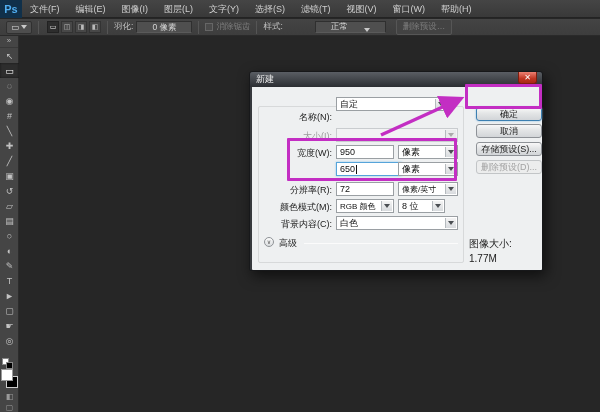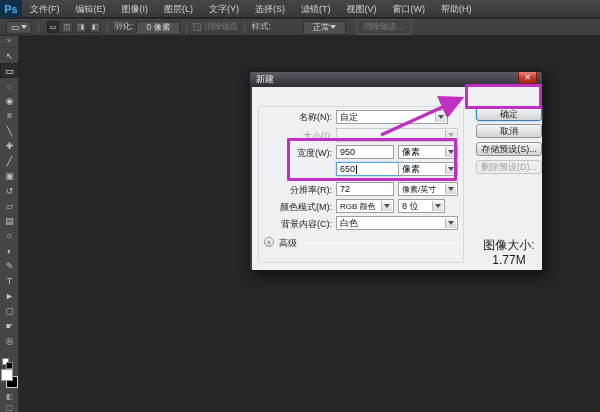--- a/index.html
+++ b/index.html
@@ -20,22 +20,22 @@
     background:linear-gradient(#444,#3d3d3d); border-bottom:1px solid #2a2a2a;
     display:flex; align-items:center; font-size:8.5px; color:#c0c0c0; }
   .ob-group { display:flex; align-items:center; margin-left:6px; white-space:nowrap; }
   .ob-sep { width:1px; height:13px; background:#2e2e2e; border-right:1px solid #555; margin-left:6px; }
   #tool-preset { width:26px; height:13px; background:#4e4e4e; border:1px solid #303030;
     border-radius:2px; display:flex; align-items:center; justify-content:center; gap:2px; color:#ddd; }
   .mode-btn { width:12px; height:12px; margin-left:2px; border:1px solid #333; background:#484848;
     color:#bbb; font-size:7px; display:flex; align-items:center; justify-content:center; }
   .mode-btn.pressed { background:#2d2d2d; border-color:#222; color:#eee; }
   .ob-field { background:#4f4f4f; border:1px solid #2f2f2f; border-bottom-color:#5a5a5a;
-    color:#d5d5d5; height:12px; line-height:11px; padding:0 9px; margin-left:3px; }
-  .ob-dd { display:flex; align-items:center; gap:0;margin-left:32px; }
+    color:#d5d5d5; height:12px; line-height:11px; padding:0 15px; margin-left:3px; }
+  .ob-dd { display:flex; align-items:flex-end; gap:16px;margin-left:32px; }
   .ob-dim { color:#7d7d7d; }
   .ob-check { width:8px; height:8px; border:1px solid #666; background:#4a4a4a; margin-right:3px; }
   #refine-edge { border:1px solid #565656; color:#7d7d7d; border-radius:2px;
     padding:1px 6px; margin-left:10px; background:#434343; }
   .dd-arrow { width:0; height:0; border-left:3px solid transparent; border-right:3px solid transparent;
     border-top:4px solid #c9c9c9; display:inline-block; }
 
   
   #toolbar { position:absolute; left:0; top:36px; width:19px; height:376px;
     background:#454545; border-right:1px solid #2c2c2c; }
@@ -83,21 +83,21 @@
   .combo.disabled .dd-btn .c-arrow { border-top-color:#aaa; }
   .dlg-btn { position:absolute; left:224px; width:66px; height:14px;
     background:linear-gradient(#f8f8f8,#e3e5e6 45%,#d2d5d8); border:1px solid #8e9297;
     border-radius:3px; font-size:9px; text-align:center; line-height:12px; color:#1b1b1b; }
   .dlg-btn.default { border-color:#3c7fb1; box-shadow:0 0 2px #7ab6e0; }
   .dlg-btn.disabled { color:#a3a3a3; background:#eceded; border-color:#c2c5c7; }
   #advanced-circle { position:absolute; width:10px; height:10px; border:1px solid #8f9397;
     border-radius:50%; background:linear-gradient(#fdfdfd,#d9dcde); color:#555;
     font-size:6px; text-align:center; line-height:8px; }
   #advanced-line { position:absolute; height:1px; background:#cfd2d4; border-bottom:1px solid #fbfbfb; }
-  .img-size { position:absolute; width:80px; text-align:center; font-size:12px; color:#1b1b1b; }
+  .img-size { position:absolute; width:80px; text-align:left; font-size:10px; color:#1b1b1b; }
   .caret { display:inline-block; width:1px; height:9px; background:#111; vertical-align:middle; margin-left:1px; }
 
   
   .hl-rect { position:absolute; border:3px solid var(--hl,#c32ec3); border-radius:1px; pointer-events:none; }
   #annot-svg { position:absolute; left:0; top:0; width:600px; height:412px; pointer-events:none; }
 </style>
 </head>
 <body>
 
 <div id="screen">
@@ -143,21 +143,21 @@
       <span class="ob-dim">消除锯齿</span>
     </div>
     <div class="ob-sep"></div>
     <div class="ob-group">
       <span>样式:</span>
       <span class="ob-field ob-dd">
         <span>正常</span>
         <span class="dd-arrow"></span>
       </span>
     </div>
-    <div id="refine-edge">消除锯齿…</div>
+    <div id="refine-edge">删除预设…</div>
   </div>
 
   <div id="toolbar">
     <div id="tb-collapse">»</div>
     <div id="tool-list">
         <div class="tool">
           <span>↖</span>
         </div>
         <div class="tool selected">
           <span>▭</span>
@@ -231,21 +231,21 @@
     <div id="dlg-titlebar">
       <span>新建</span>
     </div>
     <div id="dlg-close">✕</div>
 
     <div id="dlg-body">
       <div id="dlg-frame"></div>
 
       <span class="lbl" style="left:2px; top:24px">名称(N):</span>
 
-      <div class="combo" style="left:84px; top:23px; width:112px">
+      <div class="combo" style="left:84px; top:10px; width:112px">
         <span>自定</span>
         <span class="dd-btn">
             <span class="c-arrow"></span>
           </span>
       </div>
 
       <span class="lbl dim" style="left:2px; top:43px">大小(I):</span>
       <div class="combo disabled" style="left:84px; top:41px; width:122px">
         <span></span>
         <span class="dd-btn">

